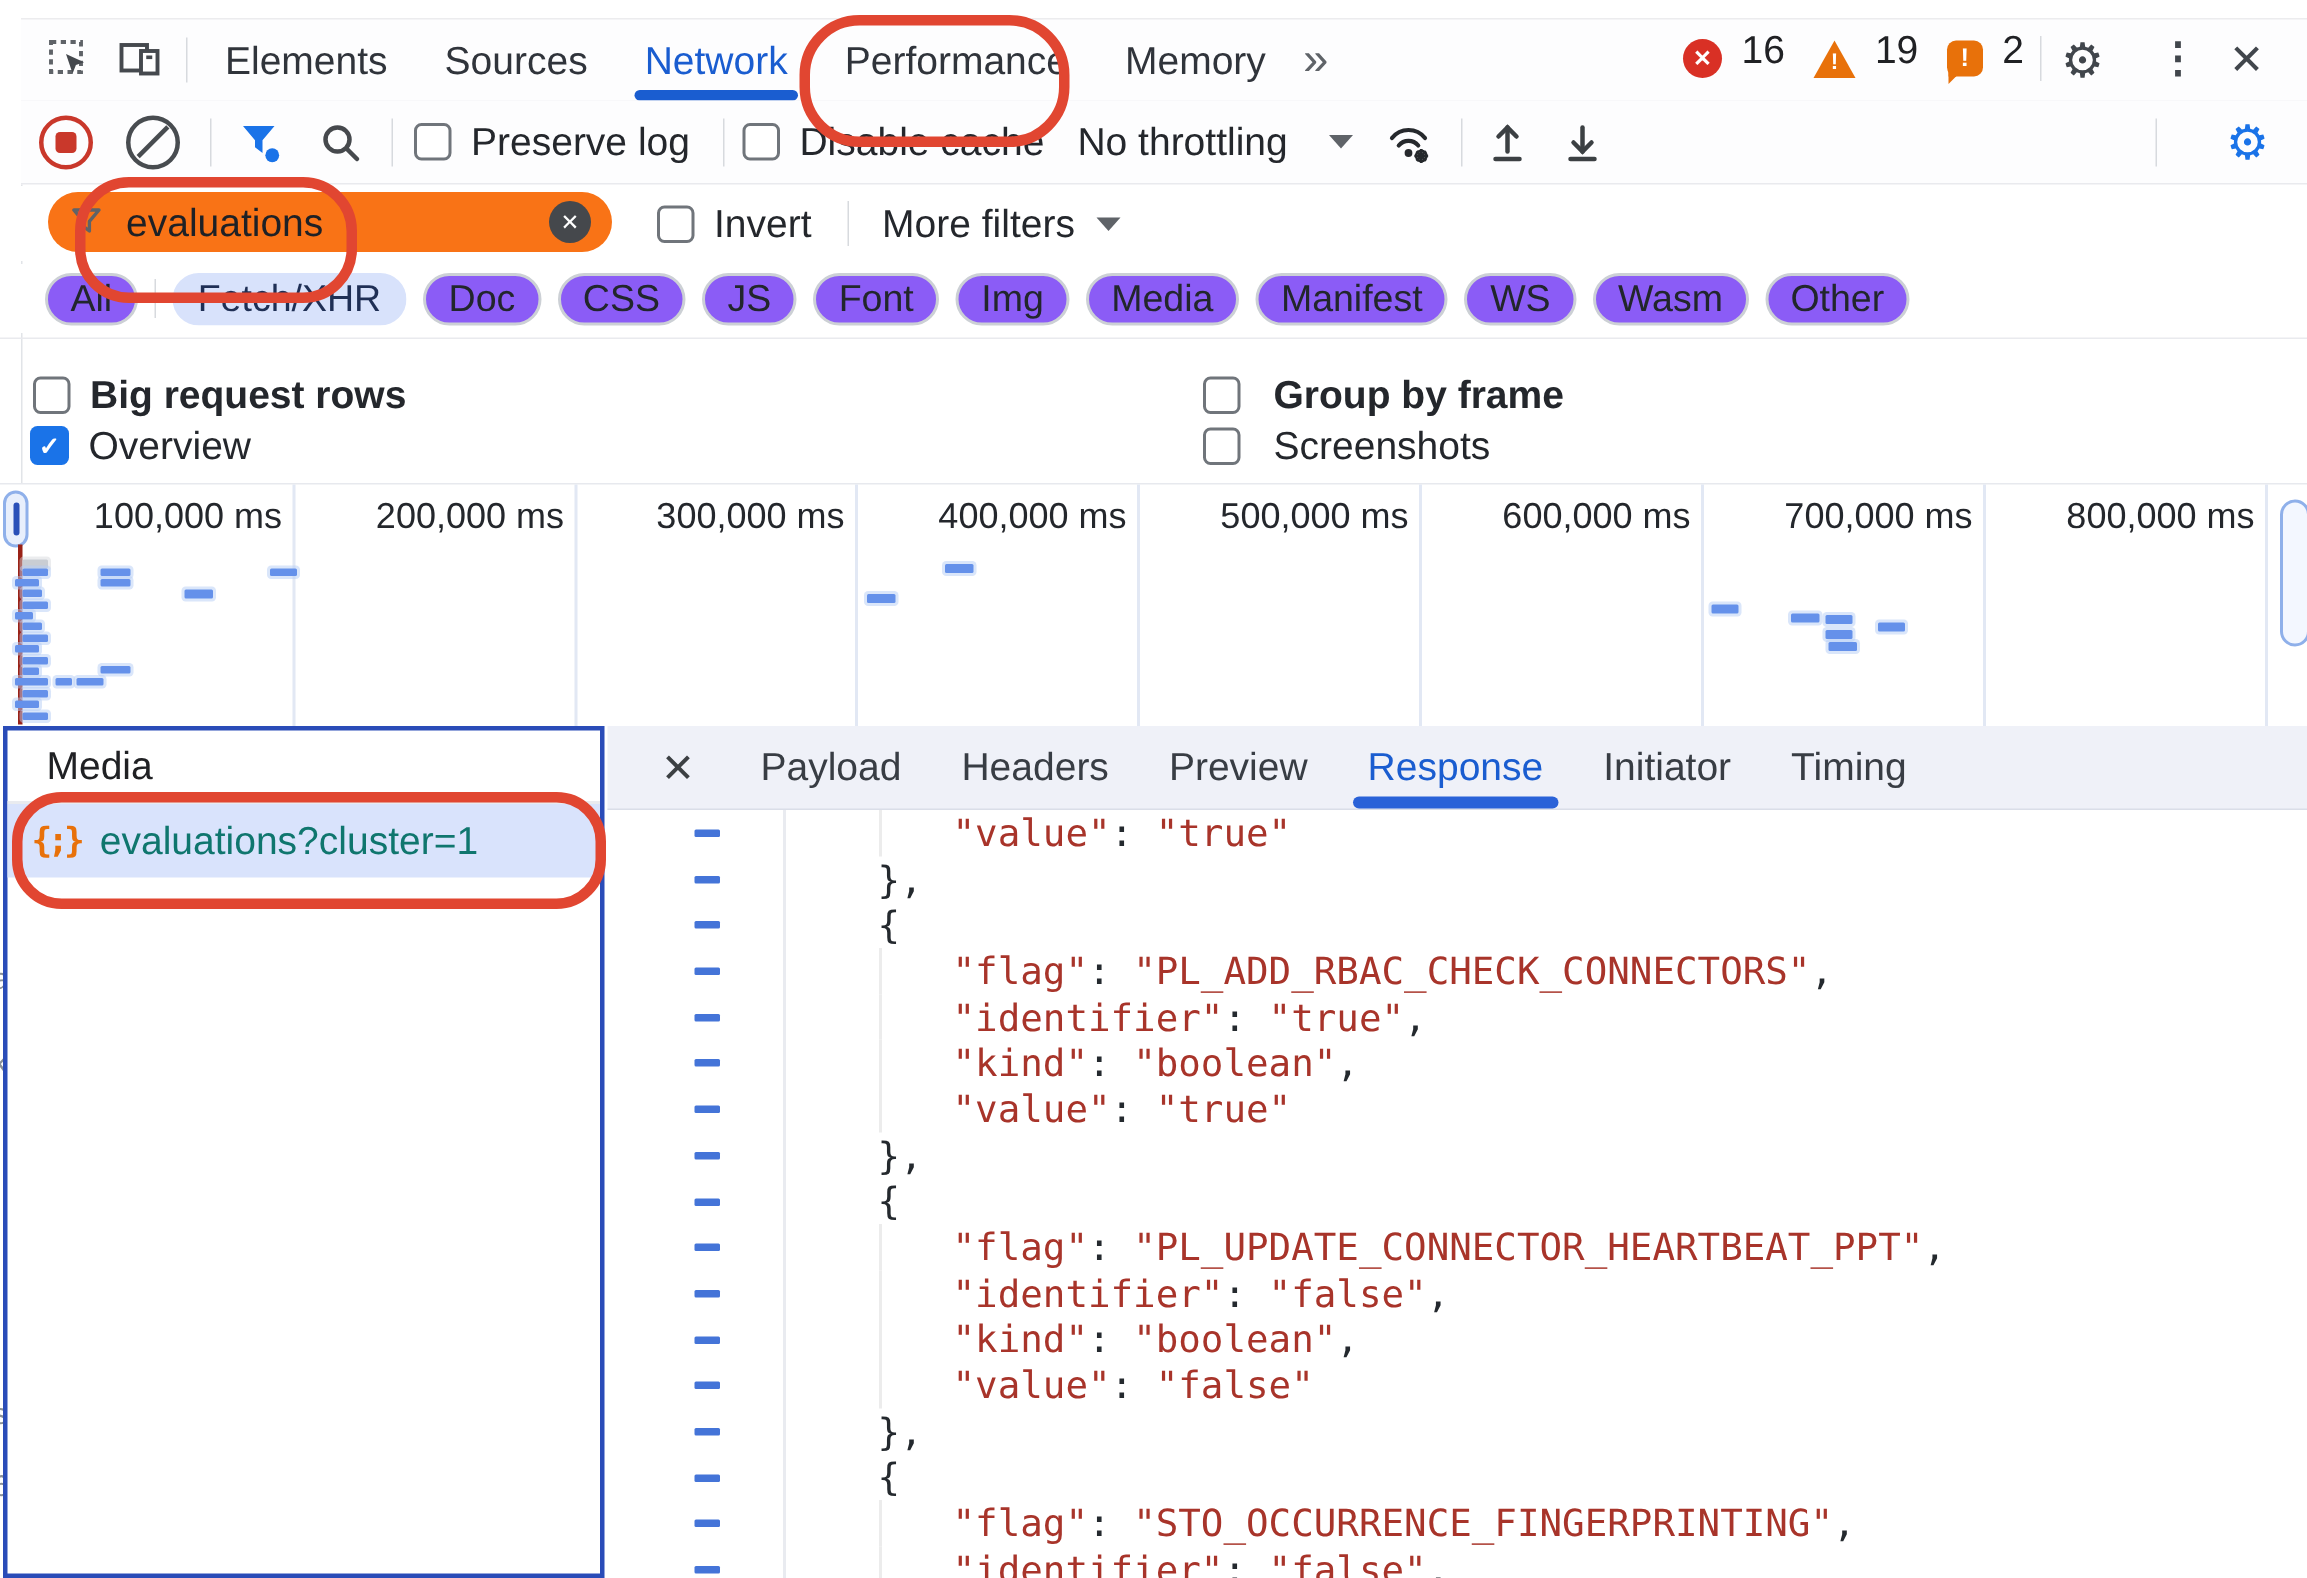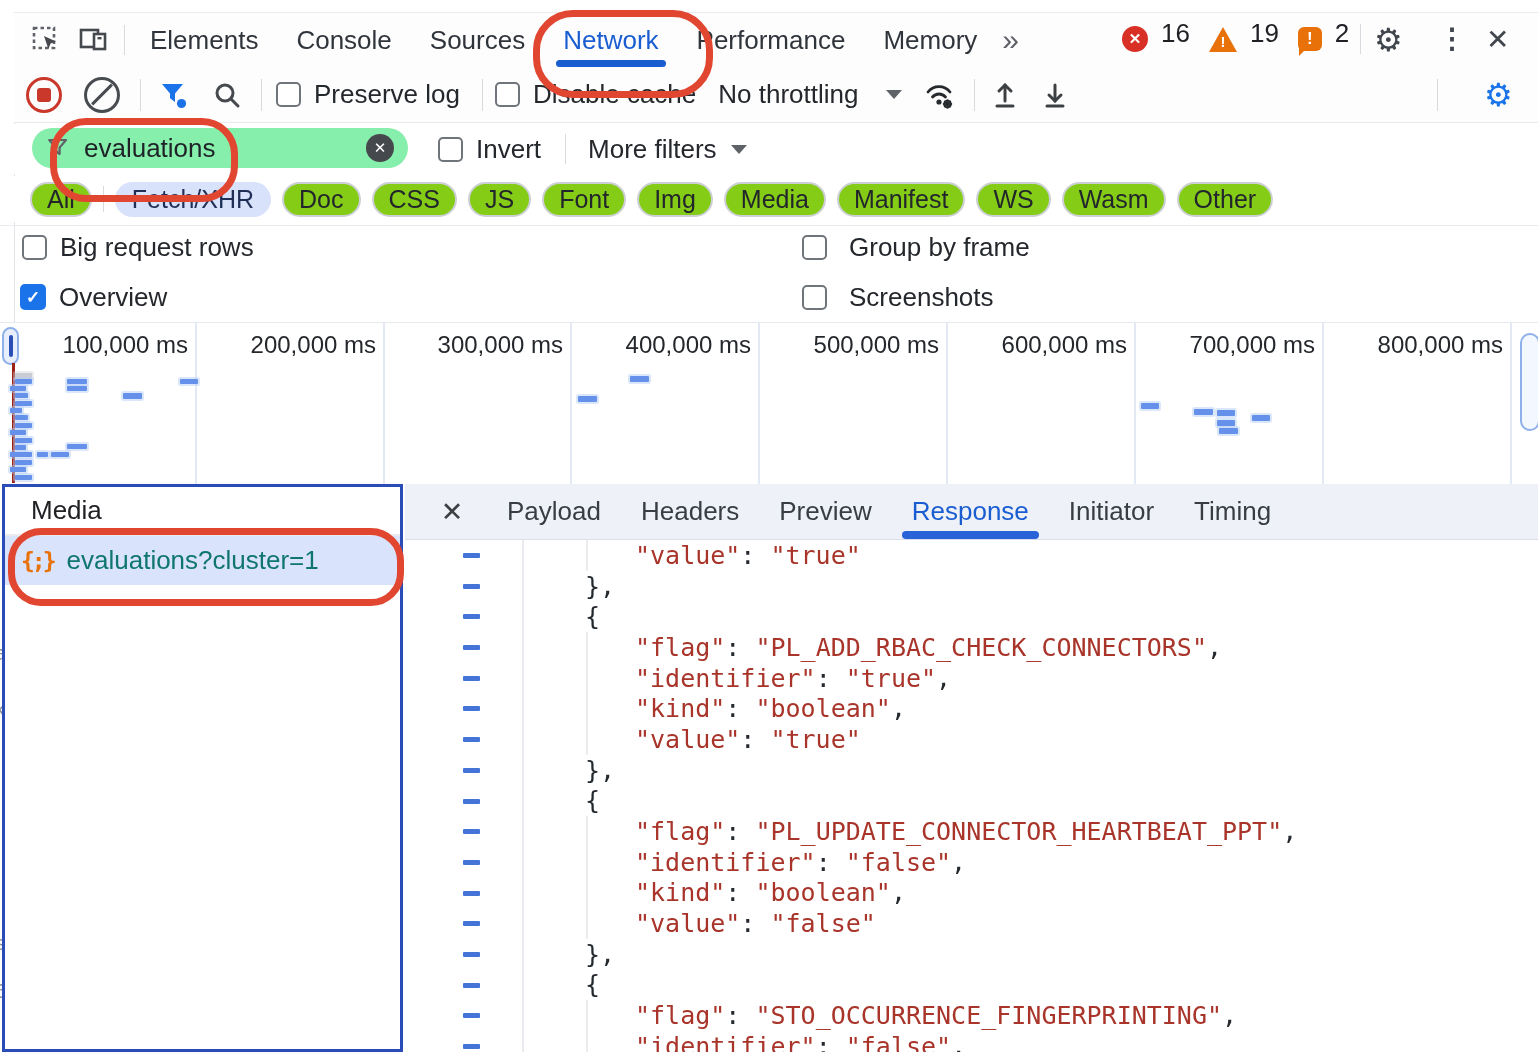--- a/index.html
+++ b/index.html
@@ -36,27 +36,27 @@
   .rec i{width:14px;height:14px;background:#c9382b;border-radius:3px;}
   .blk{width:30px;height:30px;border:3px solid #484c50;border-radius:50%;position:relative;}
   .blk::after{content:"";position:absolute;left:1px;top:13px;width:28px;height:3px;background:#484c50;transform:rotate(-45deg);}
   .cb{width:21px;height:21px;border:2.5px solid #70757b;border-radius:5px;background:#fff;flex:none;}
   .cb.on{border:none;background:#1a73e8;width:26px;height:26px;display:flex;align-items:center;justify-content:center;color:#fff;font-size:17px;font-weight:bold;}
   .lbl{font-size:26px;color:#24272c;margin-left:13px;}
   .caret{width:0;height:0;border-left:8px solid transparent;border-right:8px solid transparent;border-top:9px solid #5f6368;}
 
   
   .row-filter{top:124px;height:50px;background:#fff;}
-  .fpill{position:absolute;left:18px;top:4px;width:376px;height:40px;border-radius:20px;background:#86efac;display:flex;align-items:center;padding:16px 14px;box-sizing:border-box;}
+  .fpill{position:absolute;left:18px;top:4px;width:376px;height:40px;border-radius:20px;background:#f97316;display:flex;align-items:center;padding:16px 14px;box-sizing:border-box;}
   .fpill .val{font-size:26px;color:#1e2126;margin-left:14px;flex:1;}
   .clear-x{width:28px;height:28px;border-radius:50%;background:#45484c;color:#fff;font-size:15px;display:flex;align-items:center;justify-content:center;}
 
   
   .row-pills{top:176px;height:46px;background:#fff;}
-  .pill{height:35px;border:2px solid #ccd0d5;border-radius:18px;background:#84cc16;display:flex;align-items:center;padding:0 15px;font-size:25px;color:#22262c;margin-right:11px;box-sizing:border-box;}
+  .pill{height:35px;border:2px solid #ccd0d5;border-radius:18px;background:#8b5cf6;display:flex;align-items:center;padding:0 15px;font-size:25px;color:#22262c;margin-right:11px;box-sizing:border-box;}
   .pill.active{background:#d8e2fb;border-color:transparent;color:#1f2f55;}
   .hr{position:absolute;left:0;right:0;height:1px;background:#e9eaee;}
 
   
   .timeline{left:0;top:322px;right:0;height:162px;background:#fff;border-top:1px solid #e7e9ee;}
   .tl-div{position:absolute;top:0;bottom:0;width:2px;background:#e2e8f4;}
   .tick{position:absolute;top:8px;font-size:24px;color:#24272c;text-align:right;width:170px;}
   .bar{position:absolute;border-radius:1px;box-shadow:0 0 0 2px rgba(182,206,245,.5);}
   .bar.blue{background:#6591ea;}
   .bar.gray{background:#c9cdd3;box-shadow:0 0 0 2px rgba(210,213,218,.45);}
@@ -120,21 +120,20 @@
     <span class="tool-ic" style="margin-left:8px;">
       <svg width="30" height="28" viewBox="0 0 30 28">
           <rect x="2" y="4" width="17" height="17" fill="none" stroke="#45494e" stroke-width="2.6"></rect>
           <rect x="15" y="8" width="11" height="15" fill="#fff" stroke="#45494e" stroke-width="2.6"></rect>
           <rect x="18.5" y="11" width="4" height="2.4" fill="#45494e"></rect>
         </svg>
     </span>
     <span class="sep" style="height:30px;margin:0 6px 0 10px;"></span>
     <div id="top-tabs" style="display:flex;height:54px;">
         <div class="tab">Elements</div>
-        <div class="tab">Console</div>
         <div class="tab">Sources</div>
         <div class="tab active">Network</div>
         <div class="tab">Performance</div>
         <div class="tab">Memory</div>
       </div>
     <span class="chev">»</span>
   </div>
   <div class="badges">
     <span class="bdg bdg-err">✕</span>
     <span class="cnt">16</span>
@@ -236,21 +235,21 @@
         <div class="pill">Img</div>
         <div class="pill">Media</div>
         <div class="pill">Manifest</div>
         <div class="pill">WS</div>
         <div class="pill">Wasm</div>
         <div class="pill">Other</div>
       </div>
   </div>
   <div class="hr" style="top:225px;"></div>
 
-  <div class="row" style="top:224px;height:46px;">
+  <div class="row" style="top:240px;height:46px;font-weight:bold;">
     <span class="cb" style="margin-left:8px;"></span>
     <span class="lbl">Big request rows</span>
     <span class="cb" style="margin-left:auto;position:absolute;left:788px;"></span>
     <span class="lbl" style="position:absolute;left:822px;">Group by frame</span>
   </div>
   <div class="row" style="top:274px;height:46px;">
     <span class="cb on" style="margin-left:6px;">
         <span>✓</span>
       </span>
     <span class="lbl">Overview</span>

